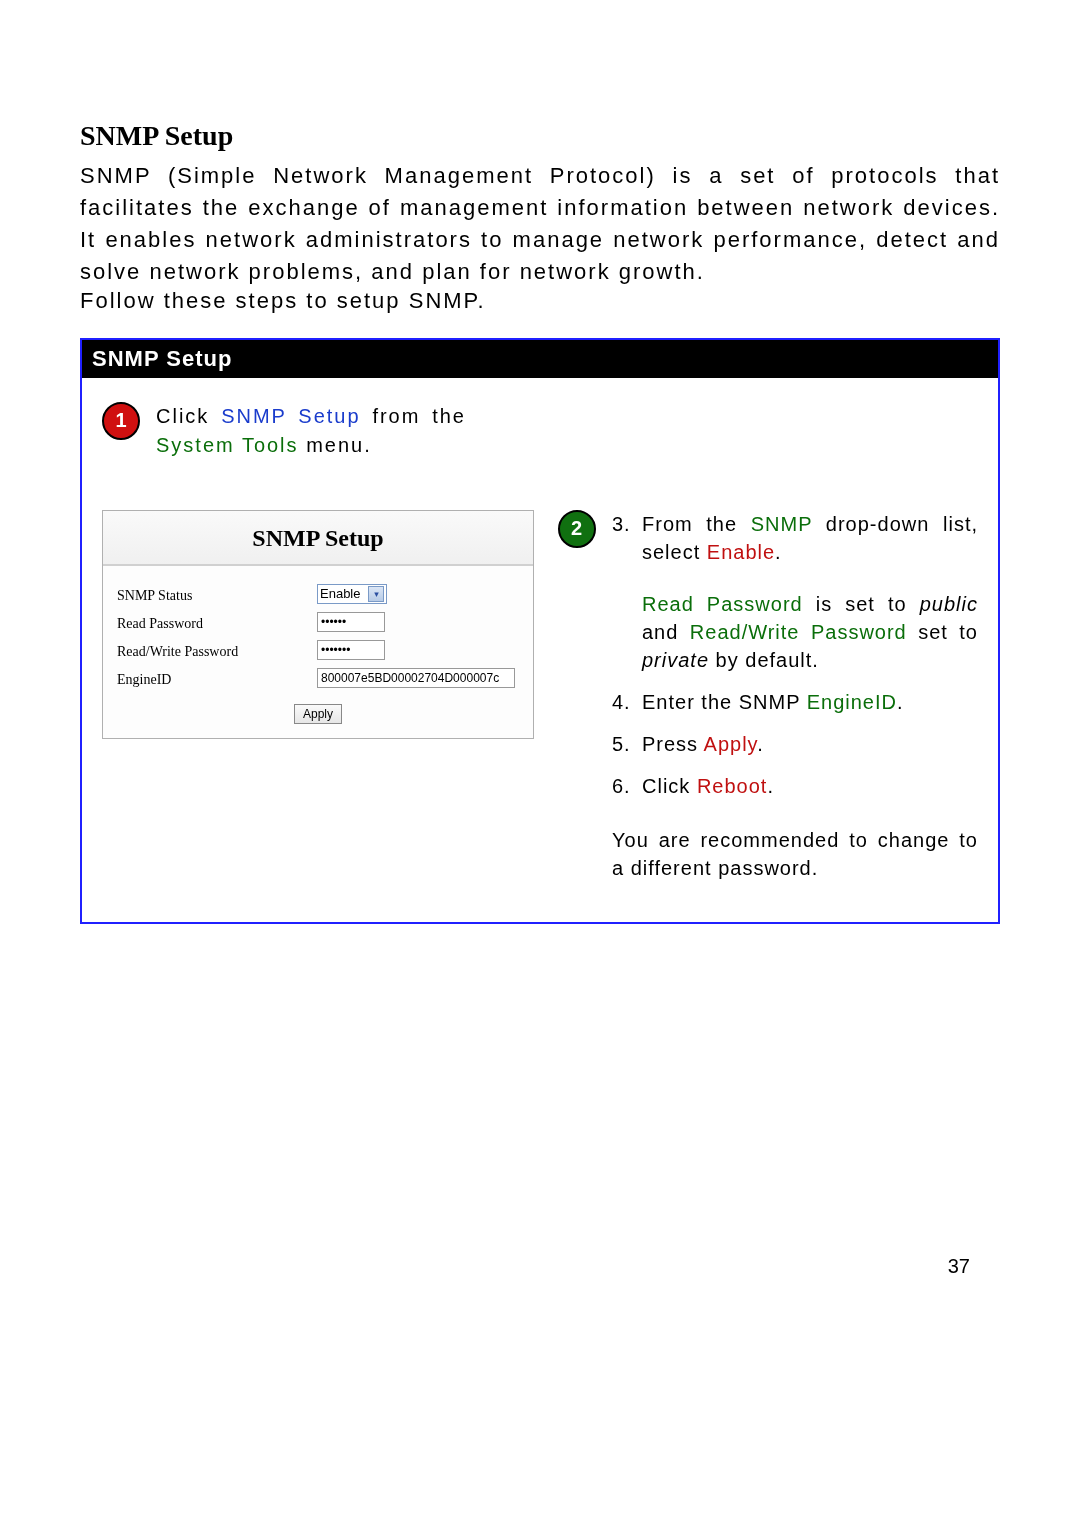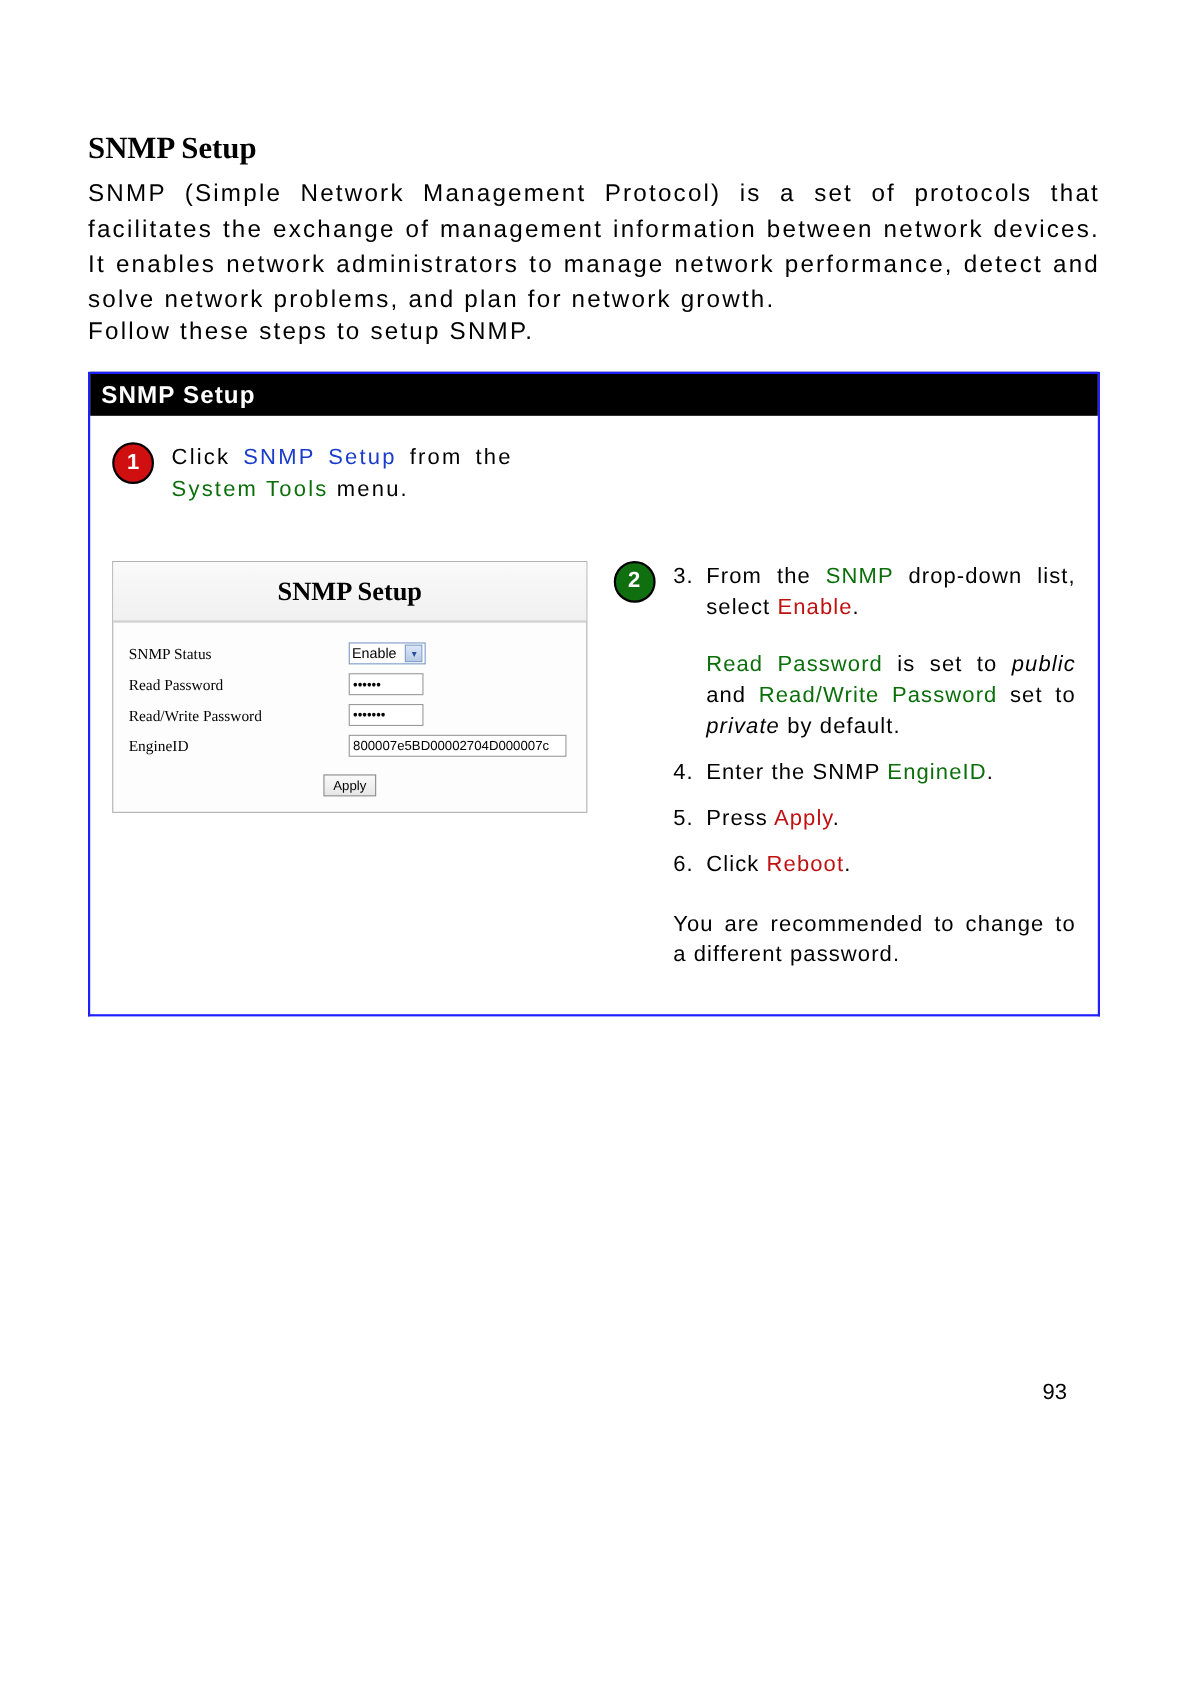--- a/index.html
+++ b/index.html
@@ -278,14 +278,14 @@
               </div>
             </div>
             <div class="instr-note">You are recommended to change to a different password.</div>
           </div>
         </div>
       </div>
 
     </div>
   </div>
 
-  <div class="page-number">93</div>
+  <div class="page-number">37</div>
 </div>
 
 </body></html>

